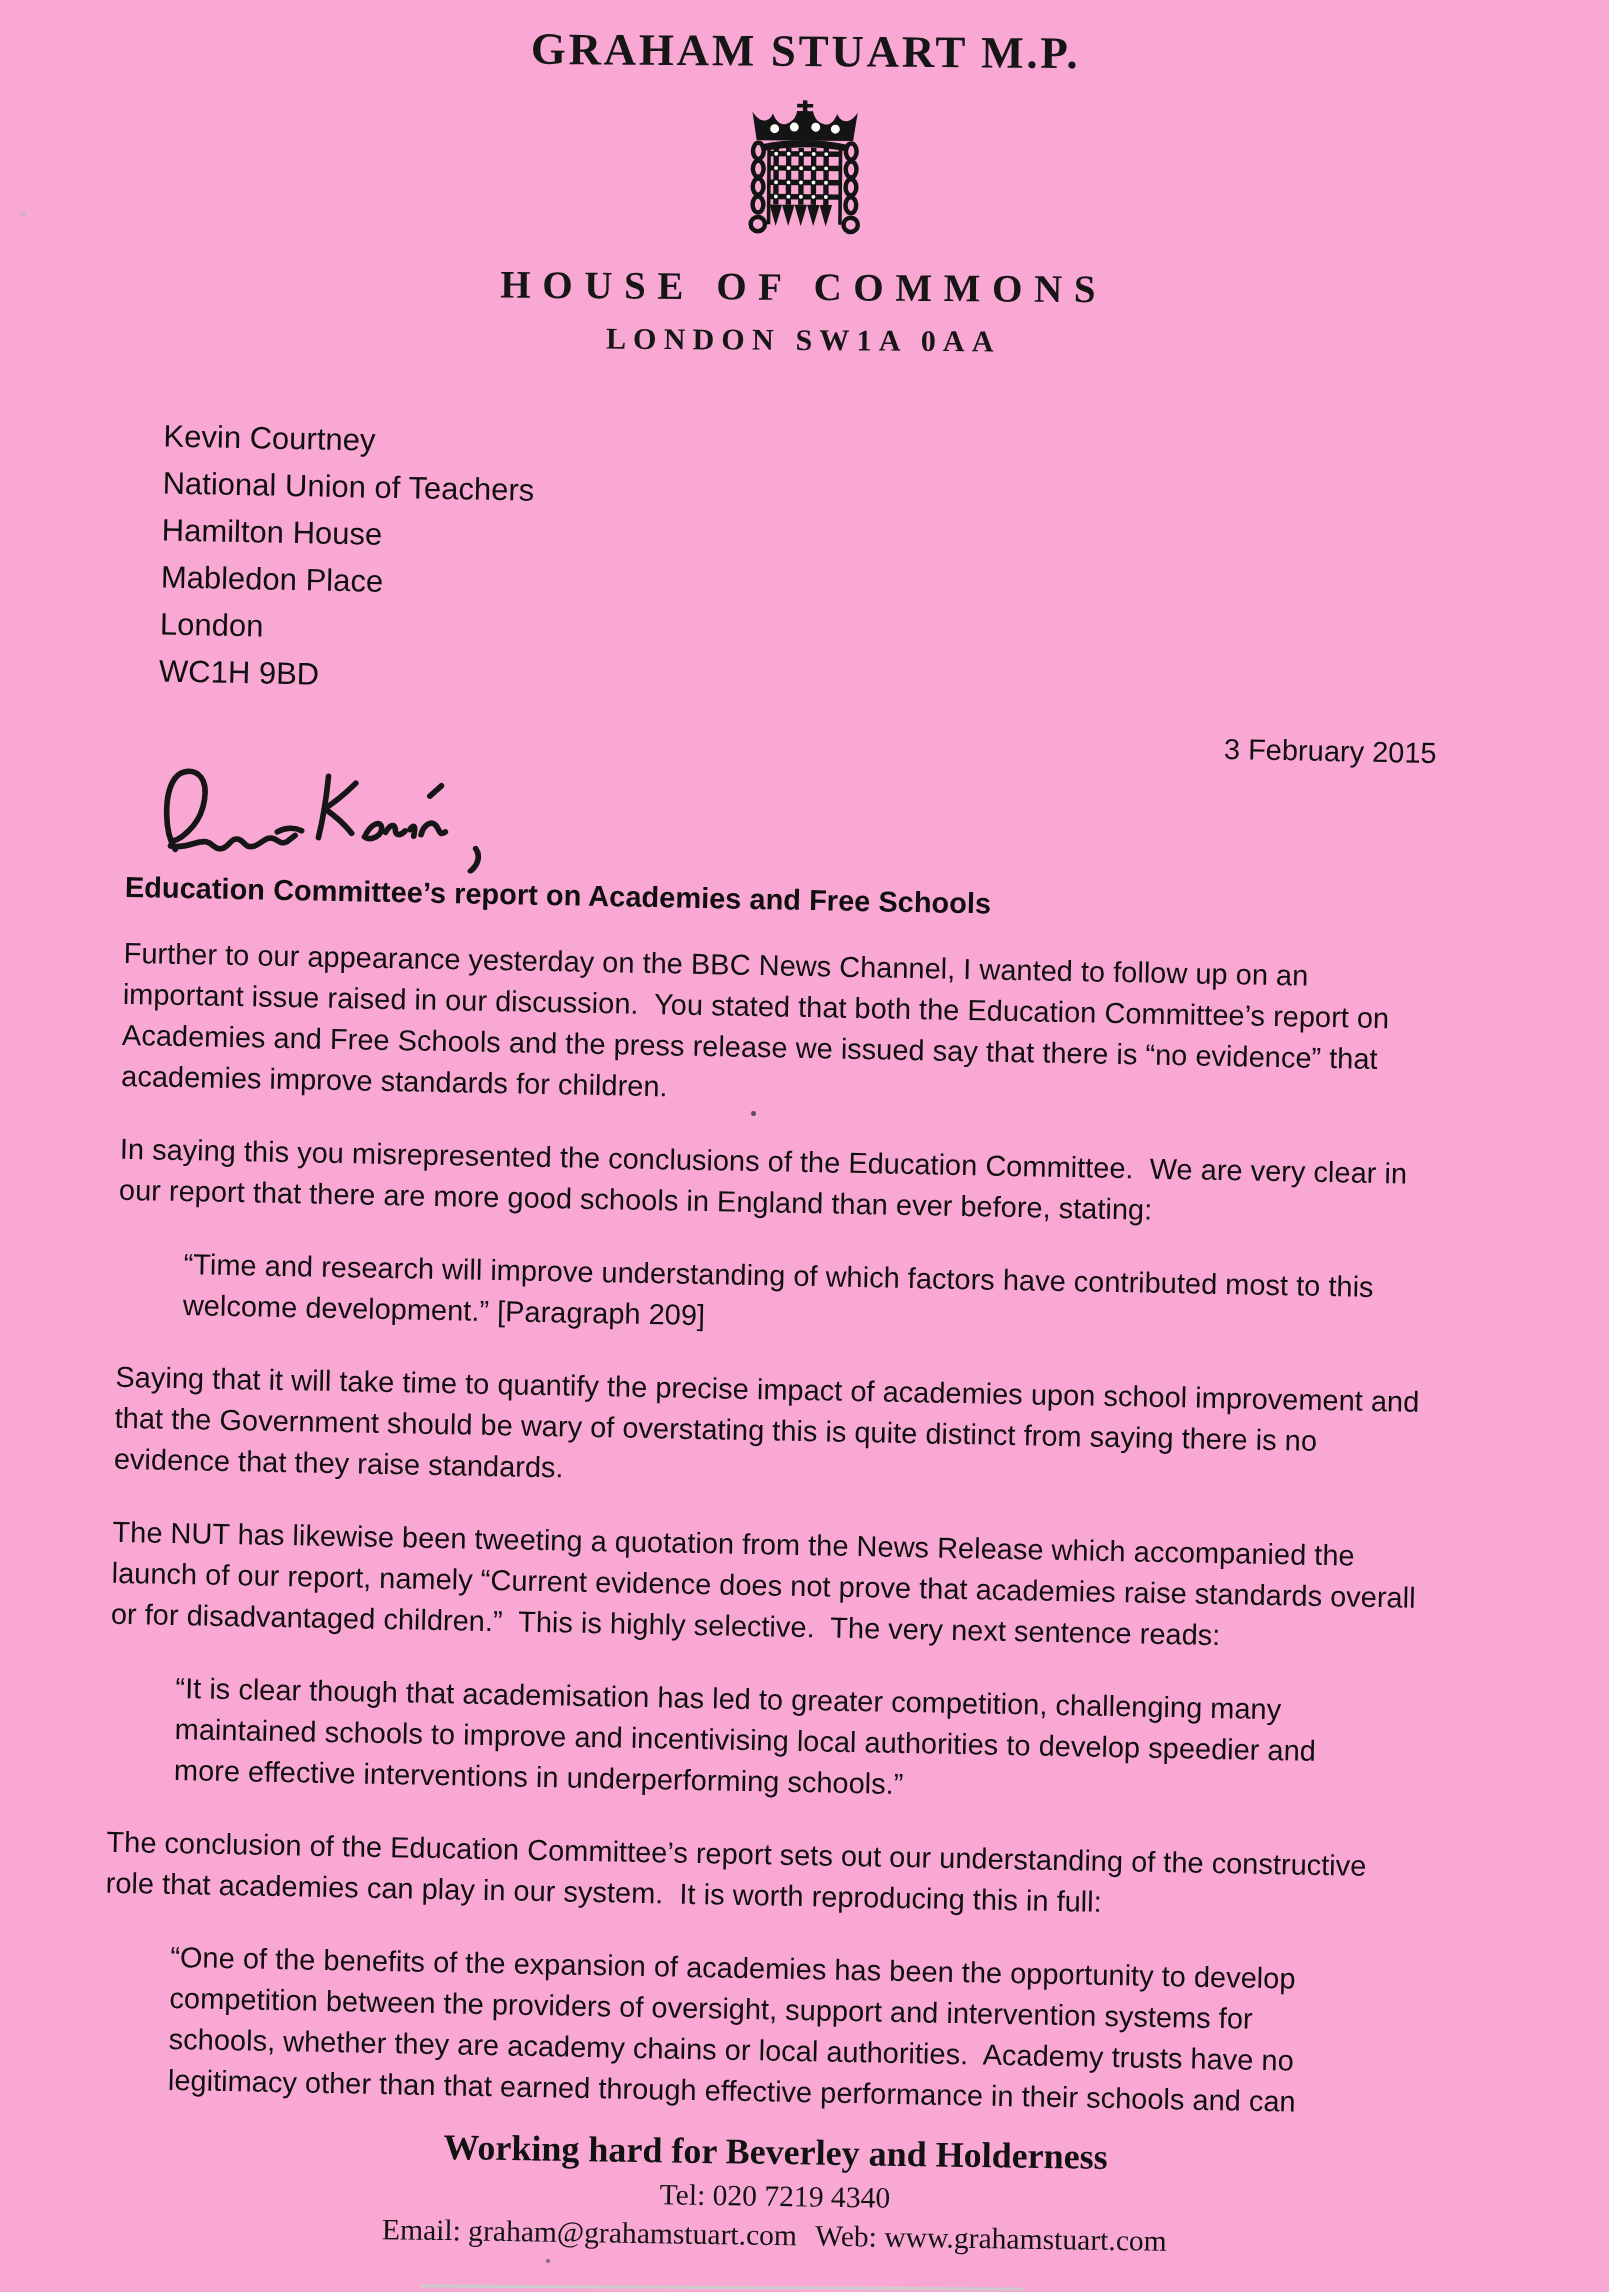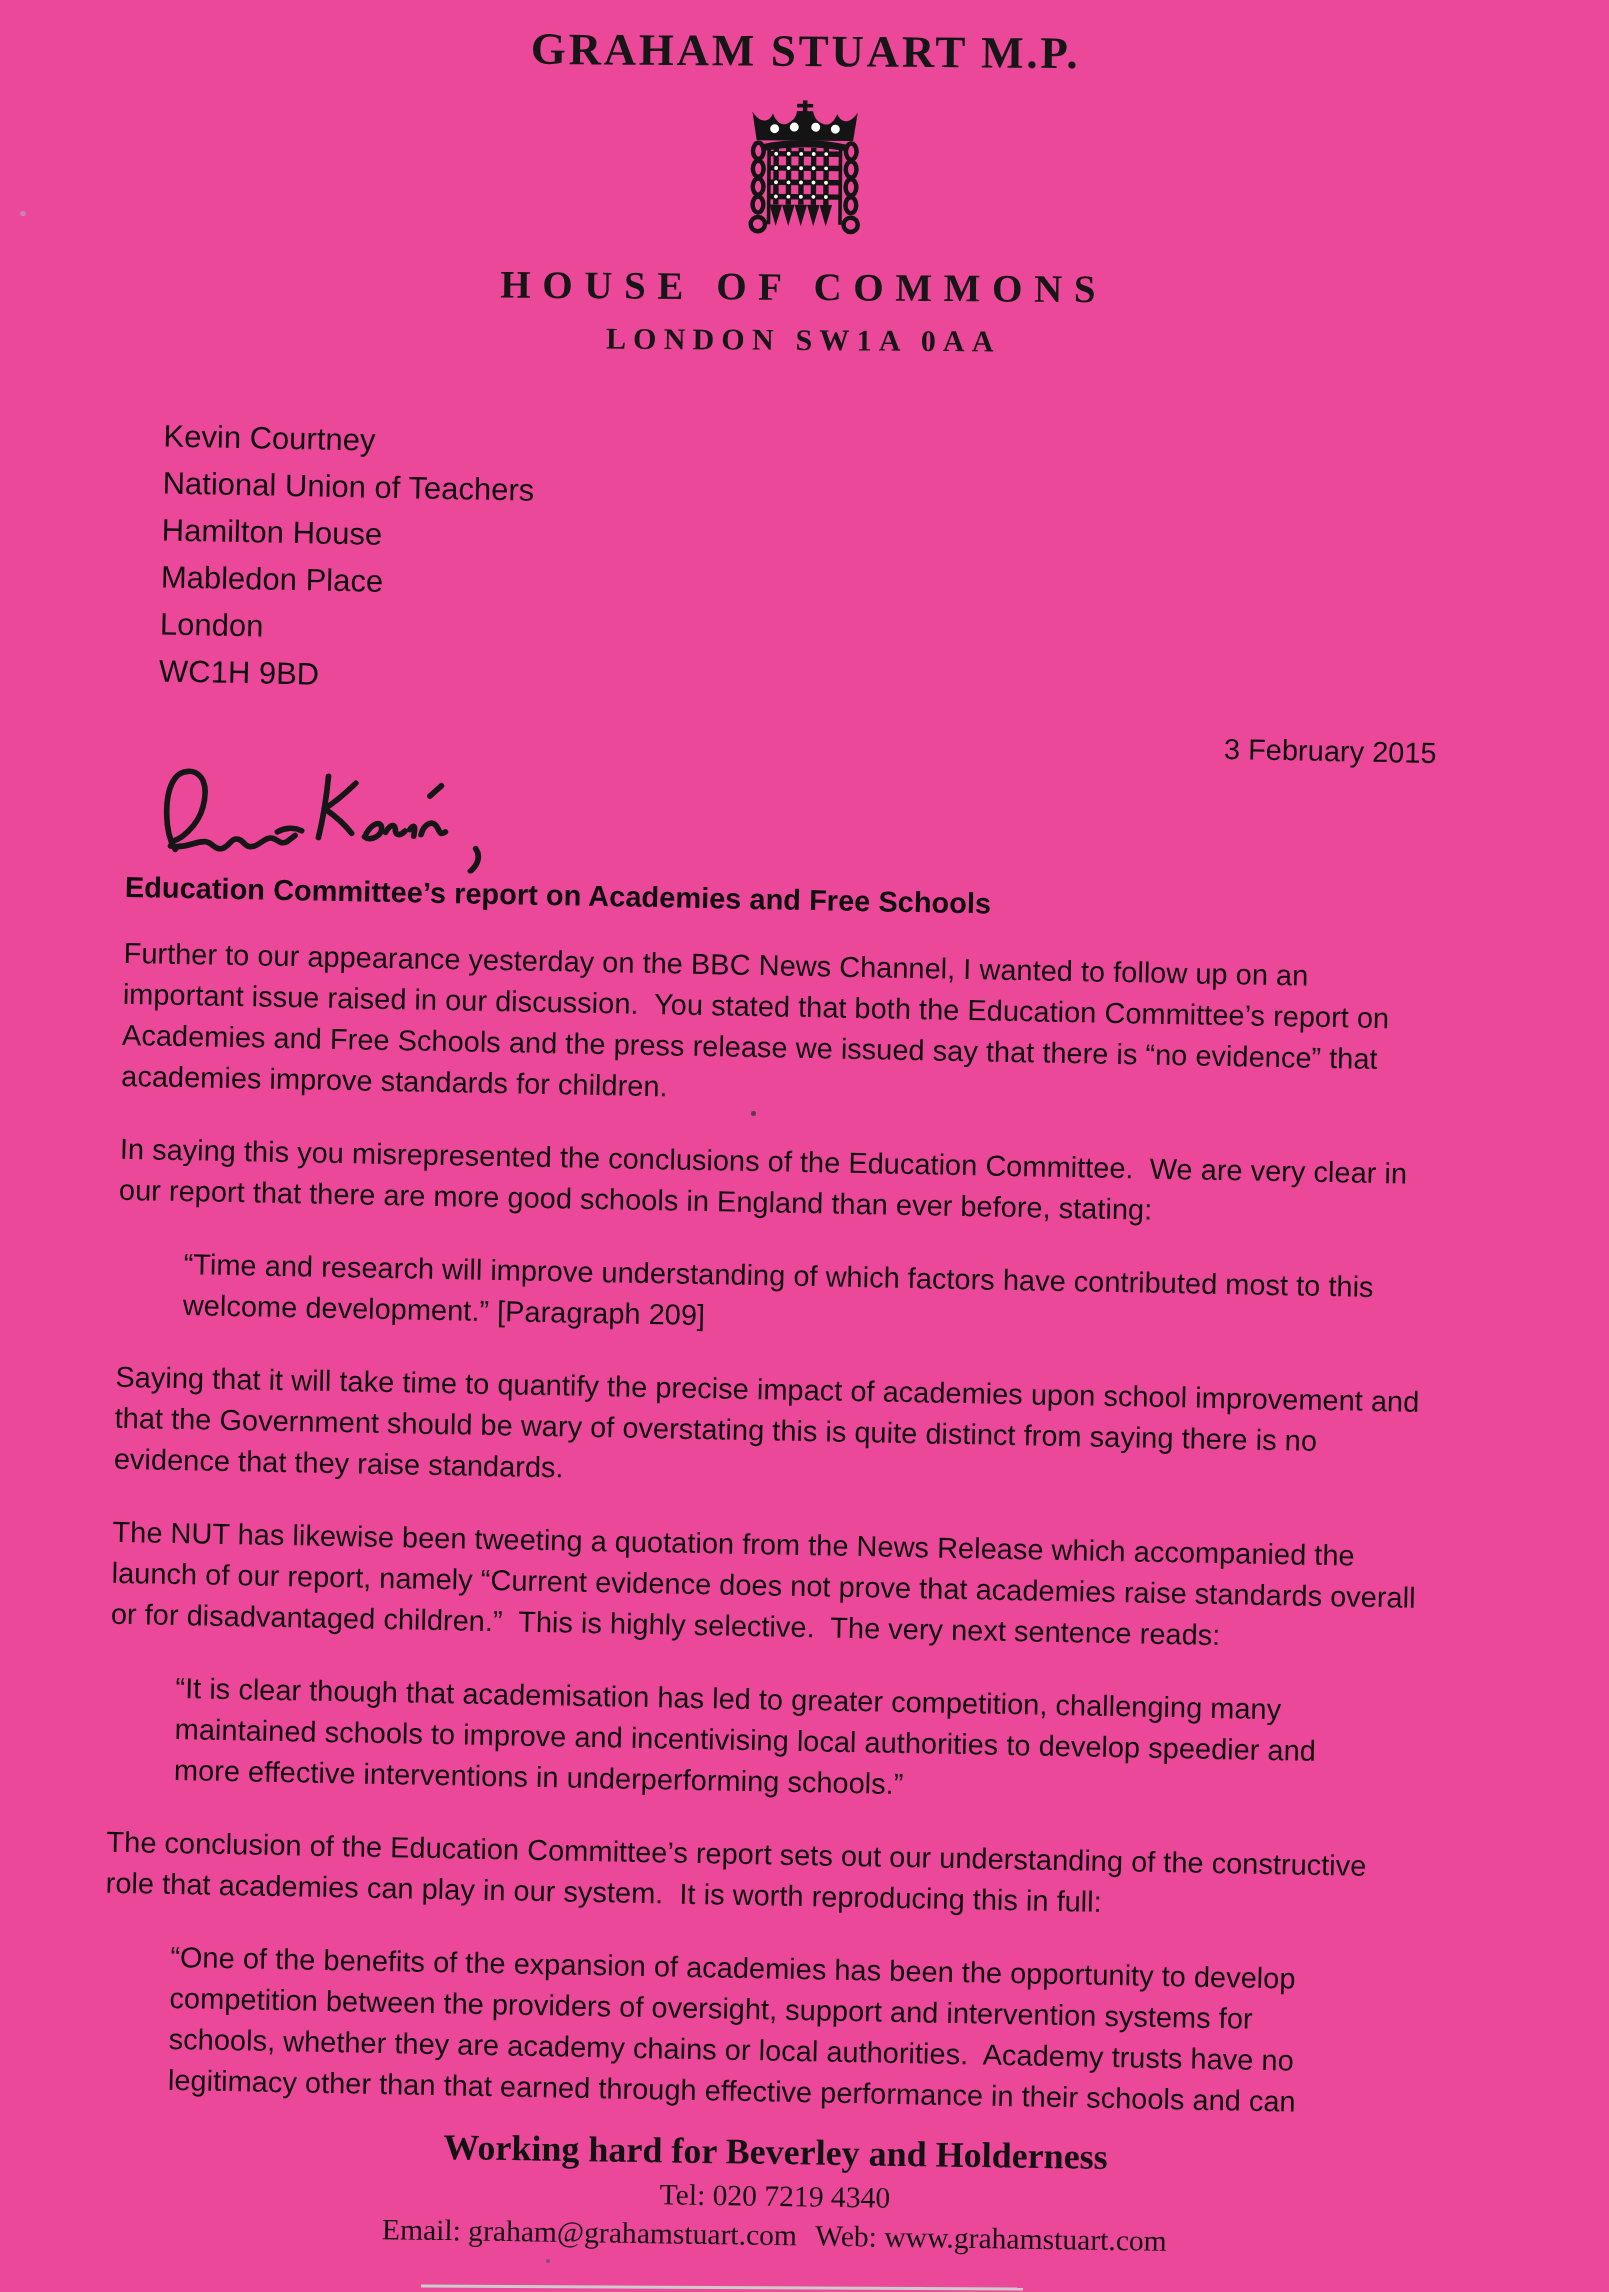--- a/index.html
+++ b/index.html
@@ -1,20 +1,20 @@
 <!DOCTYPE html>
 <html style="font-size:14.3px"><head>
 <meta charset="utf-8">
 <style>
   html, body { margin: 0; padding: 0; background: #ffffff; }
   .page {
     position: relative;
     width: 1609px;
     height: 2293px;
-    background: #ec4899;
+    background: #f9a8d4;
     overflow: hidden;
     color: #111;
   }
 
   
   .letterhead {
     position: absolute;
     top: 25px; left: 0; right: 0;
     text-align: center;
     transform: rotate(0.45deg);

